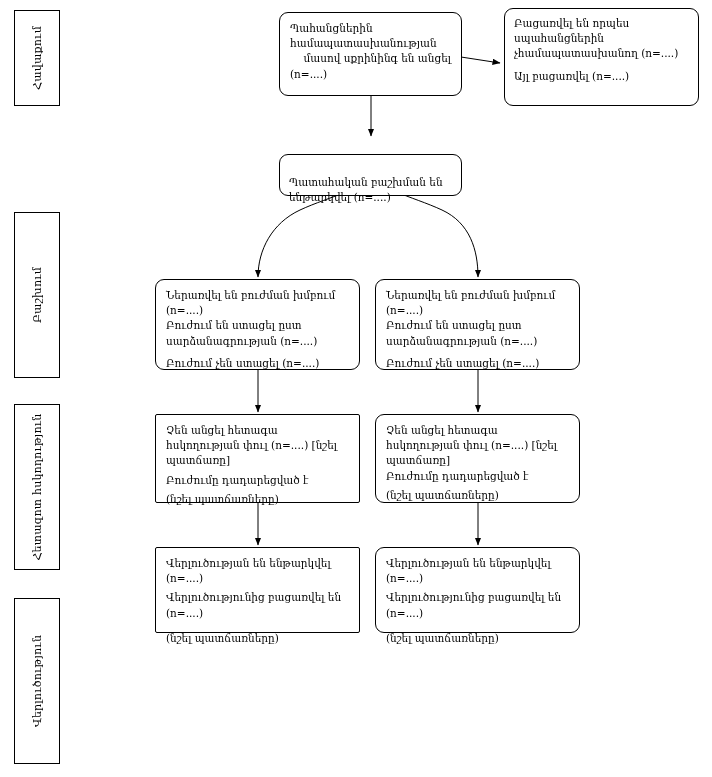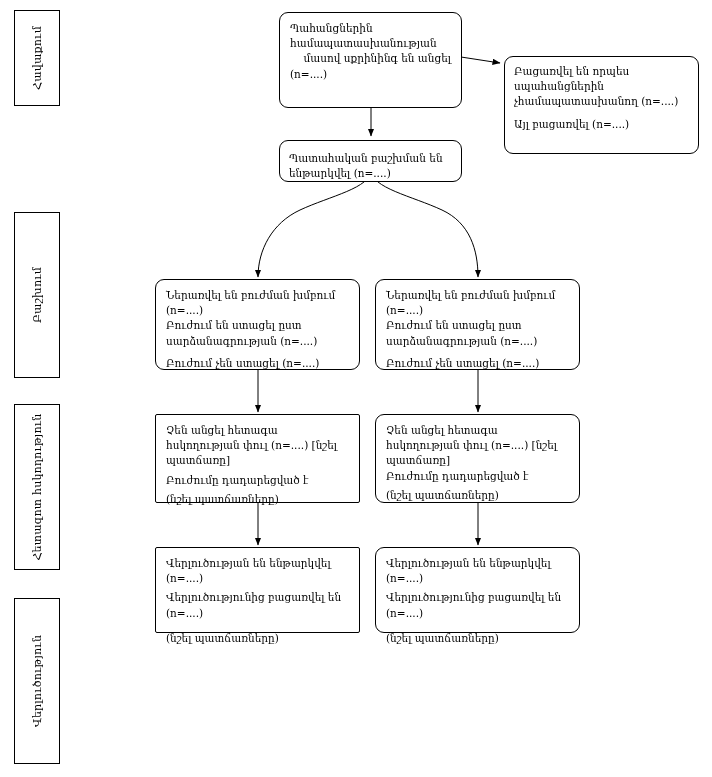--- a/index.html
+++ b/index.html
@@ -101,33 +101,33 @@
     <path d="M371,170 C371,188 330,196 300,210 C272,223 258,250 258,277" fill="none" stroke="#000" stroke-width="1" marker-end="url(#ah)"></path>
     <path d="M371,170 C371,188 412,196 442,210 C470,223 478,250 478,277" fill="none" stroke="#000" stroke-width="1" marker-end="url(#ah)"></path>
 
     <line x1="258" y1="370" x2="258" y2="412" stroke="#000" stroke-width="1" marker-end="url(#ah)"></line>
     <line x1="478" y1="370" x2="478" y2="412" stroke="#000" stroke-width="1" marker-end="url(#ah)"></line>
 
     <line x1="258" y1="503" x2="258" y2="545" stroke="#000" stroke-width="1" marker-end="url(#ah)"></line>
     <line x1="478" y1="503" x2="478" y2="545" stroke="#000" stroke-width="1" marker-end="url(#ah)"></line>
   </svg>
 
-  <div class="node" style="left:279px; top:12px; width:183px; height:96px;">
+  <div class="node" style="left:279px; top:12px; width:183px; height:84px;">
     <p>Պահանցներին</p>
     <p style="margin-top:-7px;">համապատասխանության</p>
     <p style="margin-top:-7px;text-align:right;">մասով սքրինինգ են անցել</p>
     <p style="margin-top:-7px;">(n=....)</p>
   </div>
 
-  <div class="node" style="left:504px; top:8px; width:195px; height:98px; padding:7px 9px;margin-top:48px;">
+  <div class="node" style="left:504px; top:8px; width:195px; height:98px; padding:7px 9px;">
     <p>Բացառվել են որպես սպահանցներին չհամապատասխանող (n=....)</p>
     <p>Այլ բացառվել (n=....)</p>
   </div>
 
-  <div class="node" style="left:279px; top:140px; width:183px; height:42px; padding:10px 9px;">
+  <div class="node" style="left:279px; top:154px; width:183px; height:42px; padding:20px 9px;">
     <p>Պատահական բաշխման են ենթարկվել (n=....)</p>
   </div>
 
   <div class="node" style="left:155px; top:279px; width:205px; height:91px;">
     <p style="margin-bottom:0;">Ներառվել են բուժման խմբում (n=....)</p>
     <p>Բուժում են ստացել ըստ սարձանագրության (n=....)</p>
     <p>Բուժում չեն ստացել (n=....)</p>
   </div>
 
   <div class="node" style="left:375px; top:279px; width:205px; height:91px;">

